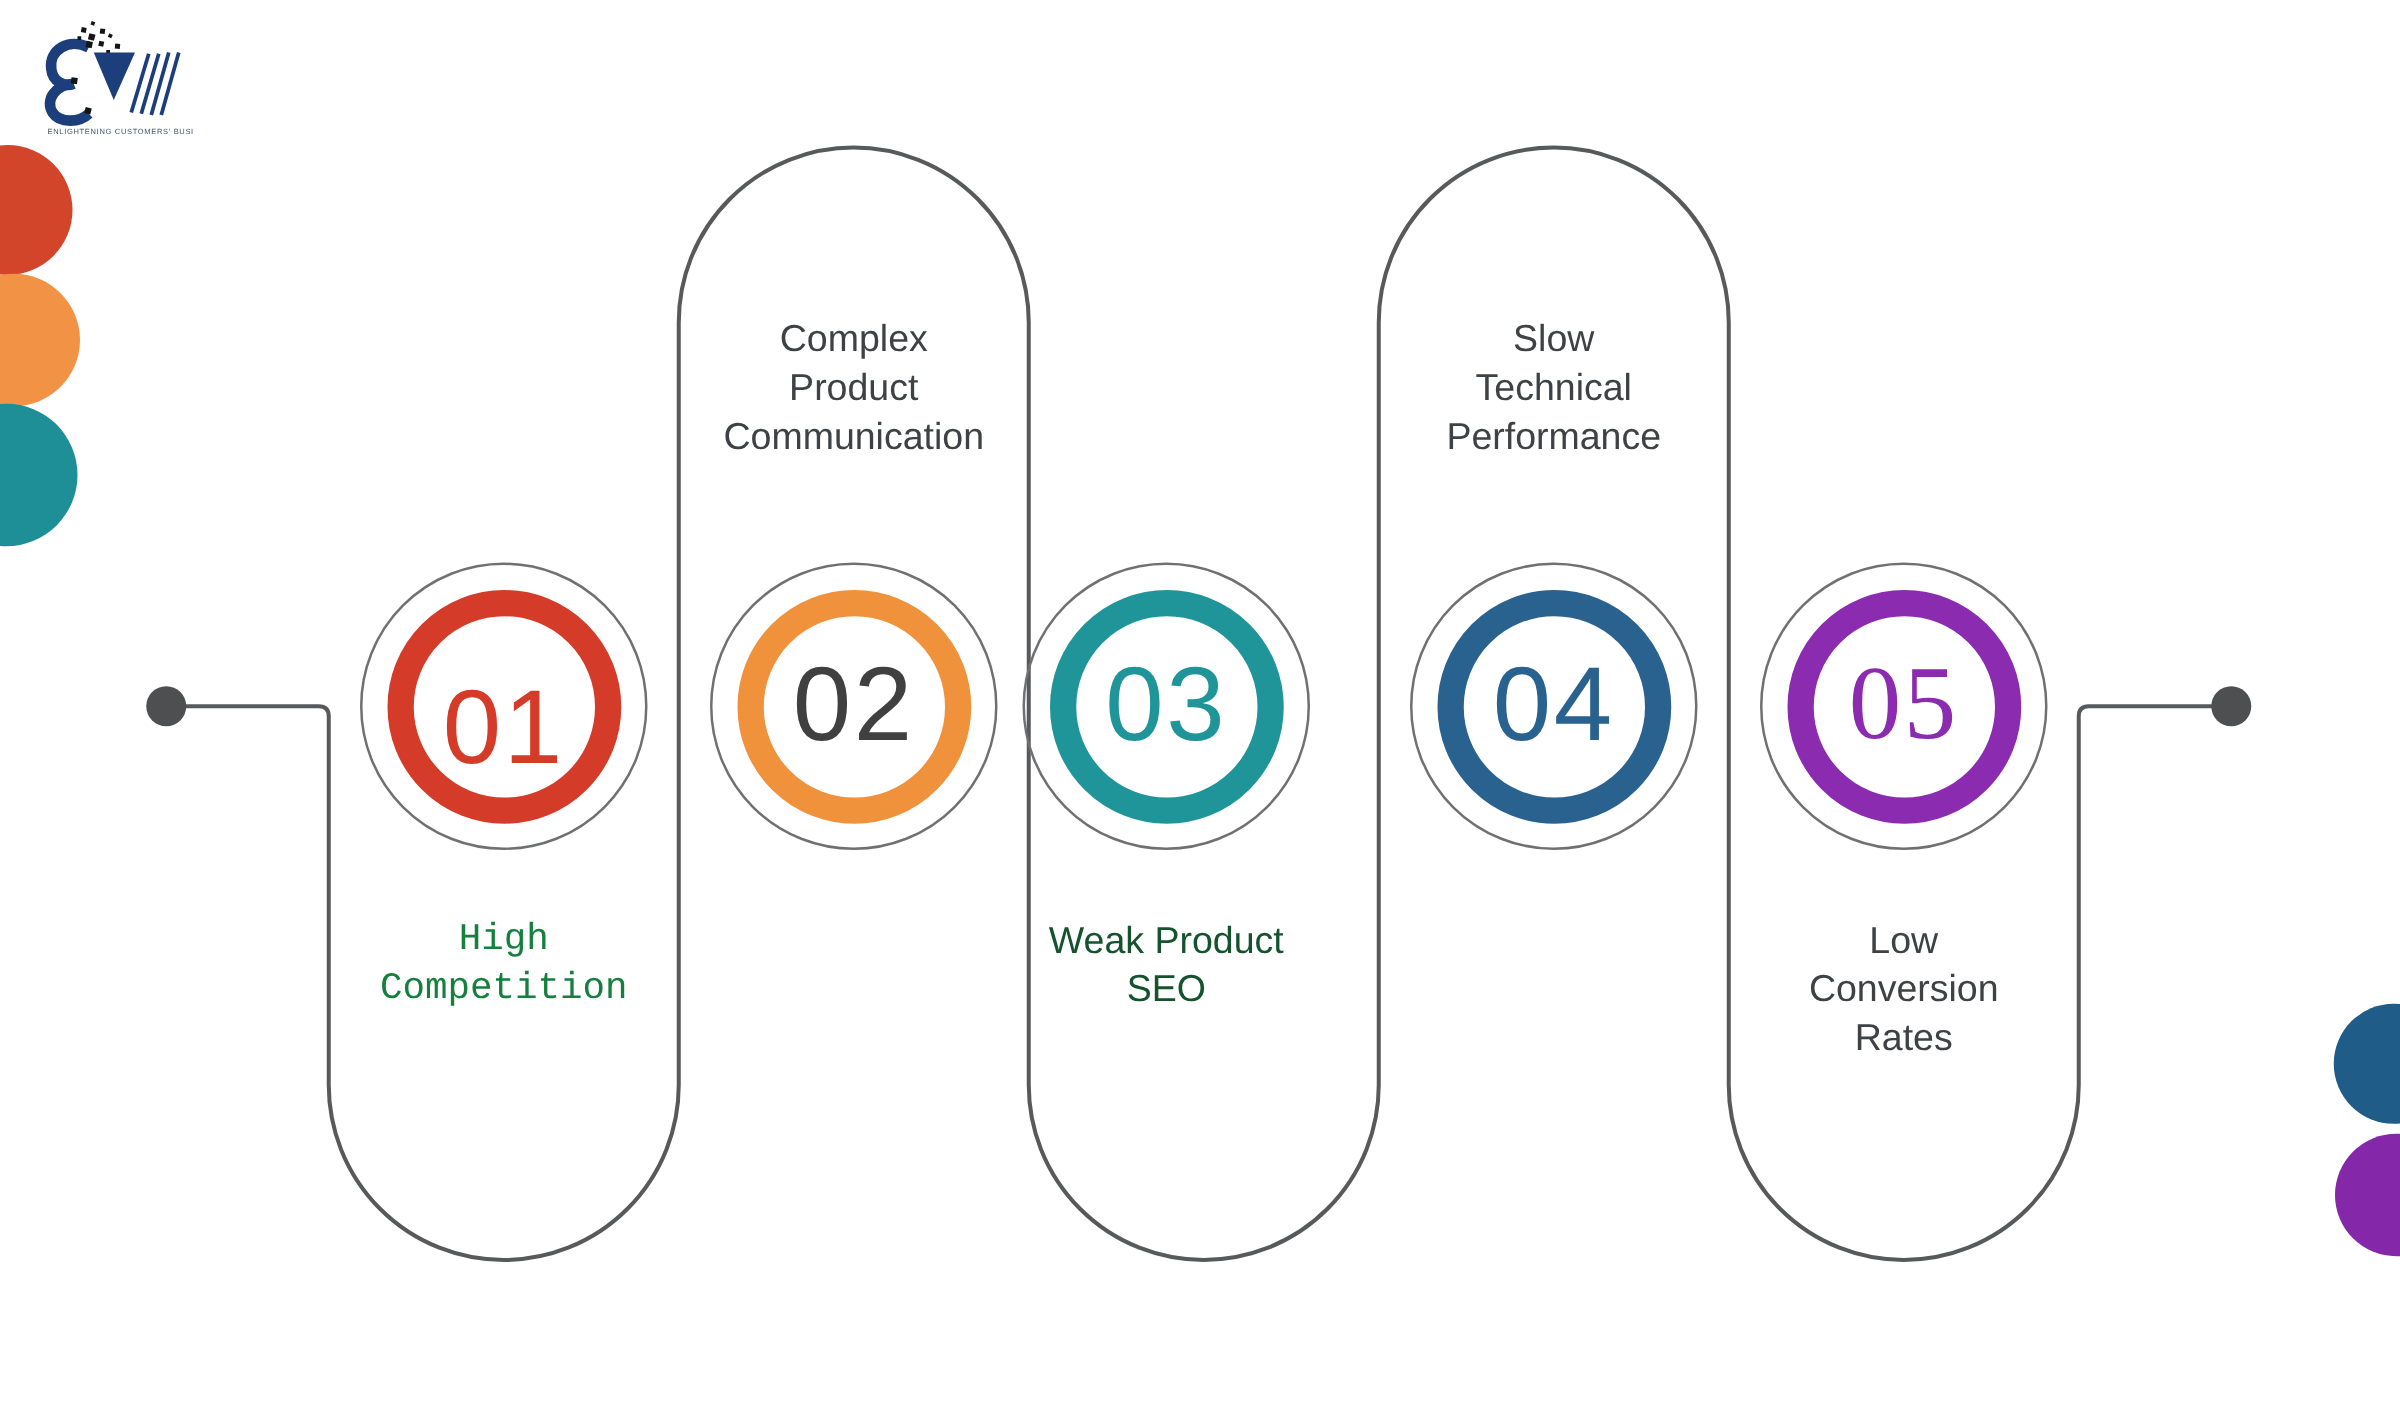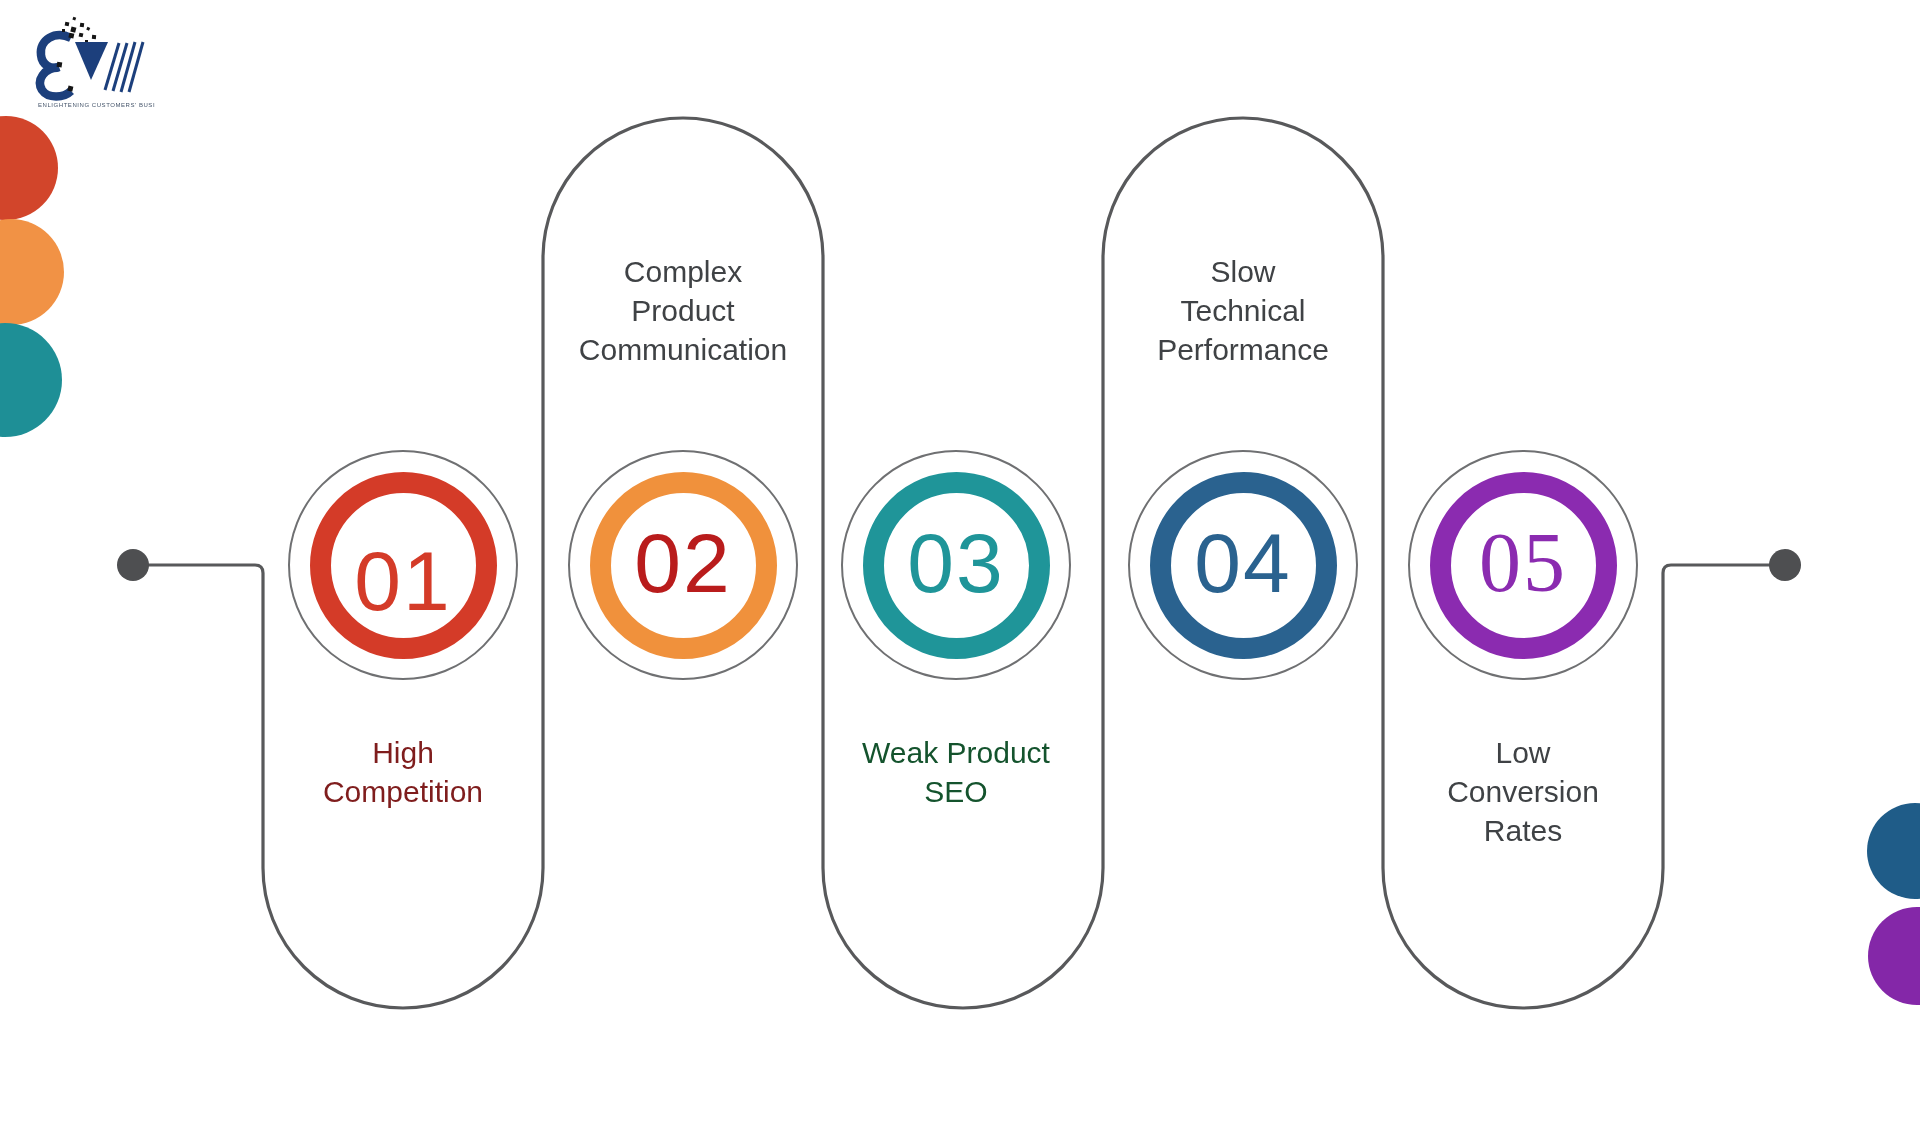--- a/index.html
+++ b/index.html
@@ -82,40 +82,40 @@
     </g>
     <text x="3" y="95" font-size="6" letter-spacing="0.55" fill="#44546a">ENLIGHTENING CUSTOMERS' BUSINESS</text>
   </svg>
 
   <div class="step" style="left:263px;">
     <div class="circle-outer">
       <div class="circle-ring" style="border-color: rgb(212, 59, 40);">
         <span class="step-number" style="color: rgb(212, 59, 40); margin-top: 36px;">01</span>
       </div>
     </div>
-    <div class="step-label label-below" style="color: #7f1d1d;">
+    <div class="step-label label-below" style="color: #15803d; font-family: Liberation Mono, monospace;">
       <div>High</div>
       <div>Competition</div>
     </div>
   </div>
 
   <div class="step" style="left:543px;">
     <div class="step-label label-above" style="color: rgb(63, 66, 69);">
       <div>Complex</div>
       <div>Product</div>
       <div>Communication</div>
     </div>
     <div class="circle-outer">
       <div class="circle-ring" style="border-color: rgb(240, 145, 60);">
-        <span class="step-number" style="color: #b91c1c;">02</span>
+        <span class="step-number" style="color: #404040;">02</span>
       </div>
     </div>
   </div>
 
-  <div class="step" style="left:816px;">
+  <div class="step" style="left:793px;">
     <div class="circle-outer">
       <div class="circle-ring" style="border-color: rgb(31, 149, 153);">
         <span class="step-number" style="color: rgb(31, 149, 153);">03</span>
       </div>
     </div>
     <div class="step-label label-below" style="color: #14532d;">
       <div>Weak Product</div>
       <div>SEO</div>
     </div>
   </div>

